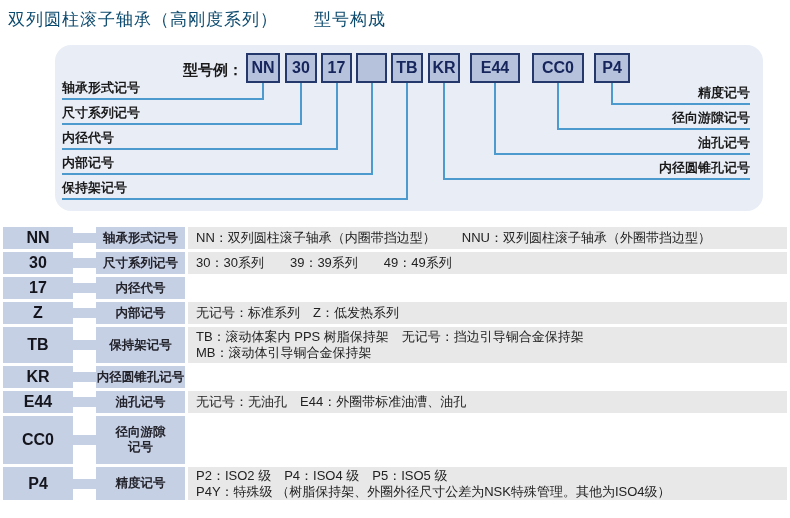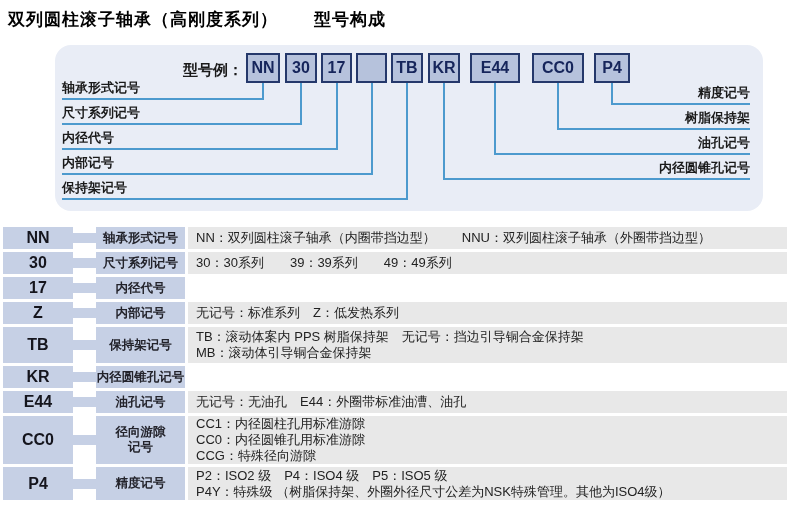--- a/index.html
+++ b/index.html
@@ -1,18 +1,18 @@
 <!DOCTYPE html>
 <html style="--panel: #e9edf6; --boxfill: #b6c2dc; --boxborder: #25386b; --boxtext: #16255b; --line: #4d9ace; --cellblue: #c6d0e5; --descgray: #e8e8e8;"><head>
 <meta charset="utf-8">
 <style>
   html,body{margin:0;padding:0;background:#fff;}
   body{font-family:"Liberation Sans",sans-serif;}
   .stage{position:relative;width:790px;height:518px;background:#fff;overflow:hidden;}
-  .title{position:absolute;left:8px;top:8px;font-size:17px;font-weight:bold;color:#000000;letter-spacing:1px;white-space:pre;}
+  .title{position:absolute;left:8px;top:8px;font-size:17px;font-weight:normal;color:#0c4a6e;letter-spacing:1px;white-space:pre;}
   .panel{position:absolute;left:55px;top:45px;width:708px;height:166px;background:var(--panel);border-radius:16px;}
   #dlayer{position:absolute;left:0;top:0;width:790px;height:518px;}
   .ex-label{position:absolute;left:183px;top:61px;font-size:15px;font-weight:bold;color:#1a1a1a;text-align:right;}
   .mbox{position:absolute;top:53px;height:30px;box-sizing:border-box;background:var(--boxfill);
         border:2px solid var(--boxborder);color:var(--boxtext);font-weight:bold;font-size:16px;
         display:flex;align-items:center;justify-content:center;letter-spacing:0px;}
   .cline{position:absolute;background:var(--line);}
   .callout{position:absolute;font-size:13px;font-weight:600;color:#1a1a1a;white-space:nowrap;height:16px;line-height:16px;}
   .callout.right{text-align:right;width:280px;}
   #table{position:absolute;left:0;top:227px;width:790px;}
@@ -55,21 +55,21 @@
       <div class="cline" style="left: 62px; top: 173px; width: 310.5px; height: 2px;"></div>
       <div class="callout" style="left: 62px; top: 155px;">内部记号</div>
       <div class="cline" style="left: 406px; top: 83px; width: 2px; height: 117px;"></div>
       <div class="cline" style="left: 62px; top: 198px; width: 346px; height: 2px;"></div>
       <div class="callout" style="left: 62px; top: 180px;">保持架记号</div>
       <div class="cline" style="left: 611px; top: 83px; width: 2px; height: 22px;"></div>
       <div class="cline" style="left: 611px; top: 103px; width: 139px; height: 2px;"></div>
       <div class="callout right" style="left: 470px; top: 85px;">精度记号</div>
       <div class="cline" style="left: 557px; top: 83px; width: 2px; height: 47px;"></div>
       <div class="cline" style="left: 557px; top: 128px; width: 193px; height: 2px;"></div>
-      <div class="callout right" style="left: 470px; top: 110px;">树脂保持架</div>
+      <div class="callout right" style="left: 470px; top: 110px;">径向游隙记号</div>
       <div class="cline" style="left: 494px; top: 83px; width: 2px; height: 72px;"></div>
       <div class="cline" style="left: 494px; top: 153px; width: 256px; height: 2px;"></div>
       <div class="callout right" style="left: 470px; top: 135px;">油孔记号</div>
       <div class="cline" style="left: 443px; top: 83px; width: 2px; height: 97px;"></div>
       <div class="cline" style="left: 443px; top: 178px; width: 307px; height: 2px;"></div>
       <div class="callout right" style="left: 470px; top: 160px;">内径圆锥孔记号</div>
     </div>
   <div id="table">
       <div class="trow" style="height: 22px;">
         <div class="cell code">NN</div>
@@ -110,23 +110,20 @@
         <div class="cell code">E44</div>
         <div class="tab"></div>
         <div class="cell lbl">油孔记号</div>
         <div class="cell desc">无记号：无油孔　E44：外圈带标准油漕、油孔</div>
       </div>
       <div class="trow" style="height: 48px;">
         <div class="cell code">CC0</div>
         <div class="tab"></div>
         <div class="cell lbl">径向游隙
 记号</div>
-        <div class="cell desc">CC1：内径圆柱孔用标准游隙
-CC0：内径圆锥孔用标准游隙
-CCG：特殊径向游隙</div>
       </div>
       <div class="trow" style="height: 33px;">
         <div class="cell code">P4</div>
         <div class="tab"></div>
         <div class="cell lbl">精度记号</div>
         <div class="cell desc">P2：ISO2 级　P4：ISO4 级　P5：ISO5 级
 P4Y：特殊级 （树脂保持架、外圈外径尺寸公差为NSK特殊管理。其他为ISO4级）</div>
       </div>
     </div>
 </div>

